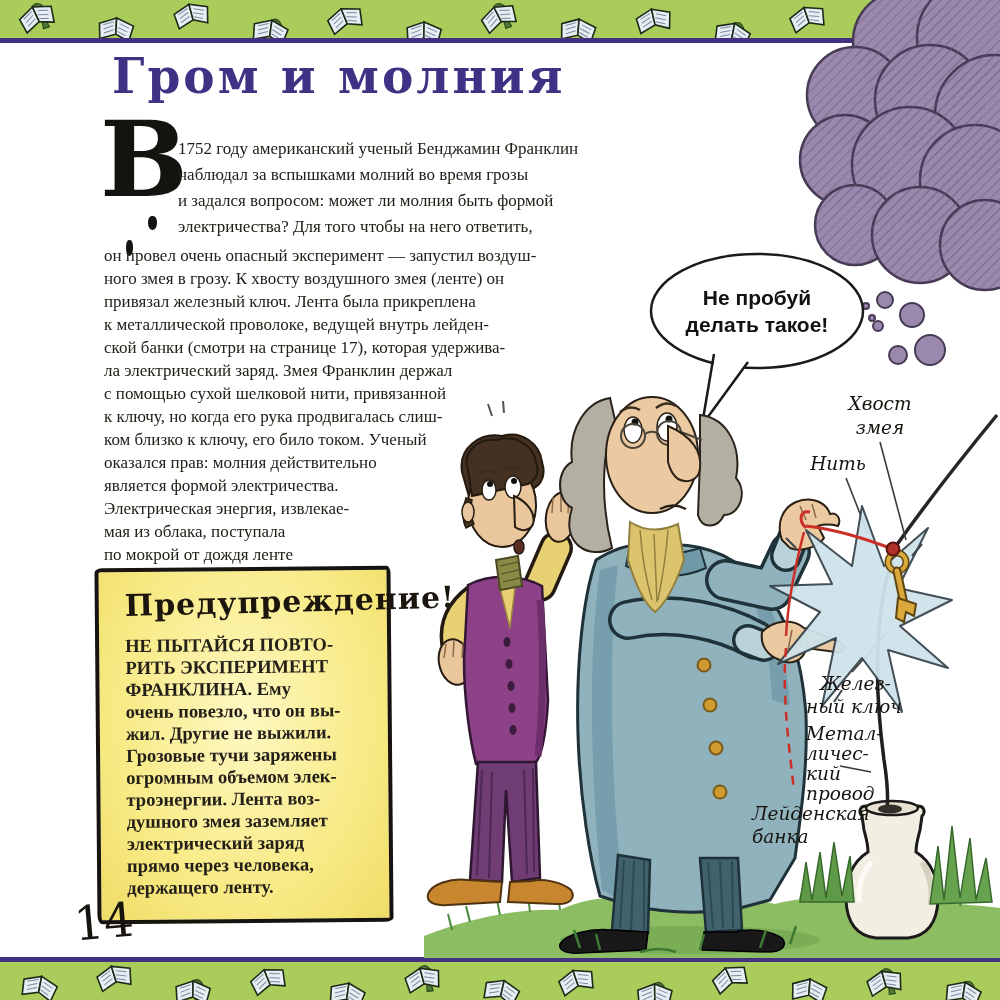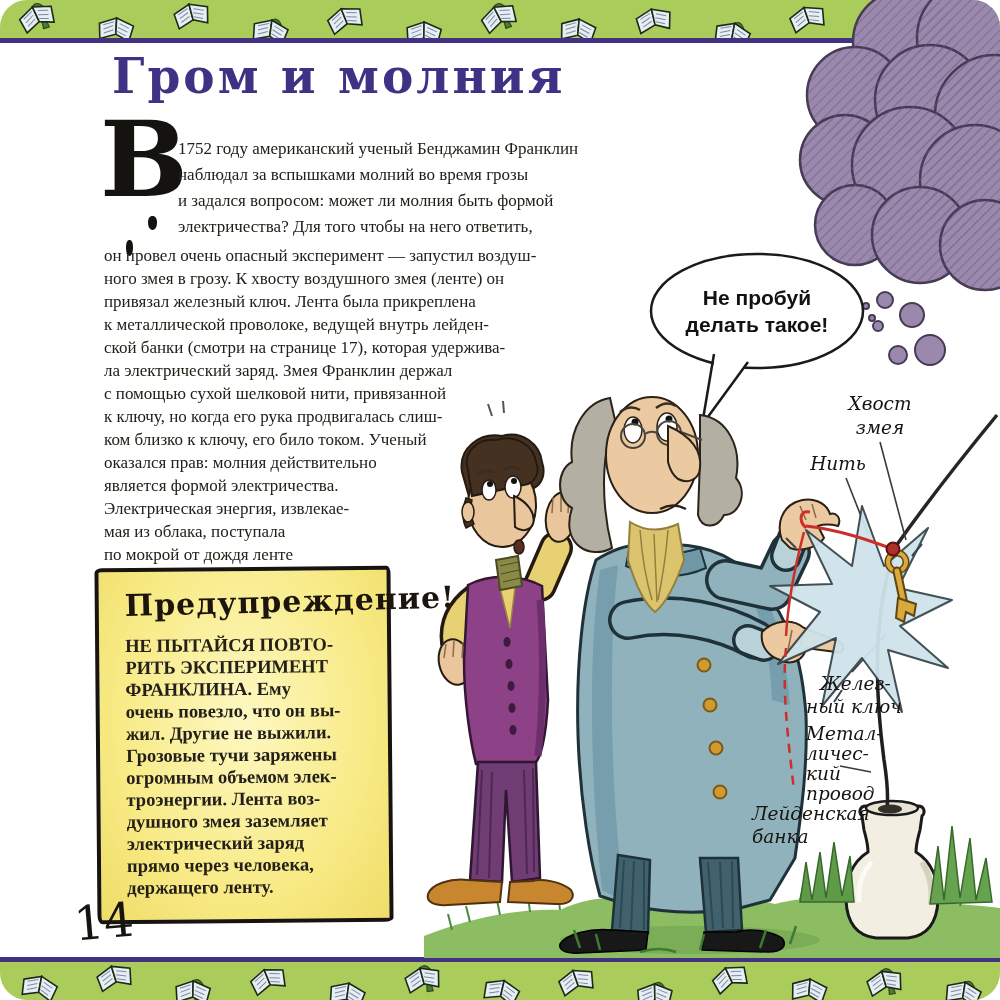--- a/index.html
+++ b/index.html
@@ -1,17 +1,17 @@
 <!DOCTYPE html>
 <html><head>
 <meta charset="utf-8">
 <style>
   html,body{margin:0;padding:0;background:#ffffff;}
   .page{position:relative;width:1000px;height:1000px;background:#ffffff;overflow:hidden;
-        font-family:"Liberation Serif", serif;border-radius:27px;}
+        font-family:"Liberation Serif", serif;}
 
   
   .band{position:absolute;left:0;width:1000px;height:38px;background:#a9cc5a;overflow:hidden;
         display:flex;justify-content:space-around;align-items:flex-start;z-index:1;}
   .band-top{top:0;border-bottom:5px solid #453181;}
   .band-bottom{bottom:0;border-top:5px solid #453181;}
   .bicon{flex:0 0 auto;}
 
   
   .title{position:absolute;left:112px;top:48px;margin:0;z-index:2;

